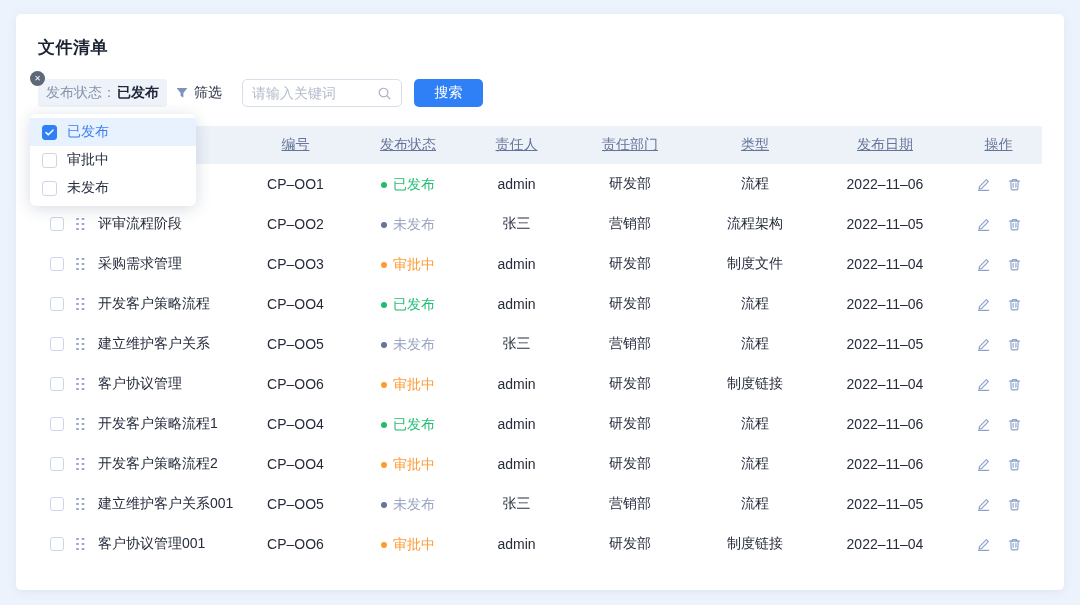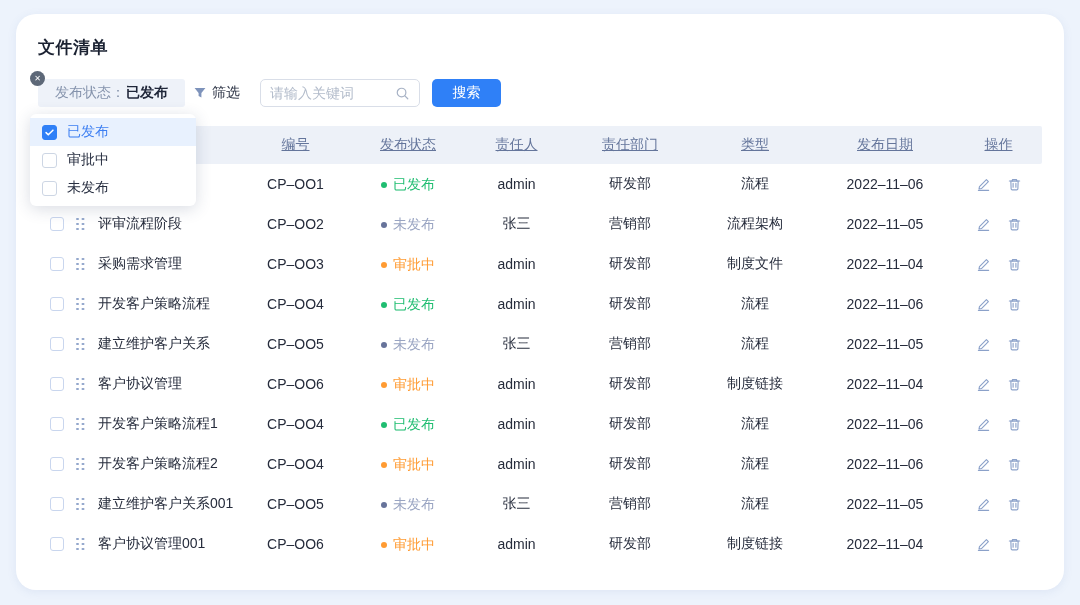--- a/index.html
+++ b/index.html
@@ -27,31 +27,31 @@
   }
   *{margin:0;padding:0;box-sizing:border-box;}
   html,body{width:1080px;height:605px;overflow:hidden;}
   body{
     background:var(--page-bg);
     font-family:"Liberation Sans","DejaVu Sans",sans-serif;
     position:relative;
   }
   .card{
     position:absolute;left:16px;top:14px;right:16px;bottom:15px;
-    background:var(--card-bg);border-radius:20px;
+    background:var(--card-bg);border-radius:5px;
     box-shadow:0 2px 10px rgba(86,120,180,.10);
     padding:22px;
   }
   .page-title{font-size:17px;font-weight:700;color:#1b2232;letter-spacing:.5px;}
   
   .toolbar{display:flex;align-items:center;margin-top:20px;position:relative;height:28px;}
   .chip-wrap{position:relative;z-index:20;}
   .chip{
     position:relative;display:flex;align-items:center;height:28px;
-    background:var(--chip-bg);border-radius:3px;padding:0 17px;font-size:14px;cursor:pointer;
+    background:var(--chip-bg);border-radius:3px;padding:0 8px;font-size:14px;cursor:pointer;
   }
   .chip-label{color:var(--text-gray);}
   .chip-value{color:#20273a;font-weight:600;margin-left:1px;}
   .chip-close{
     position:absolute;left:-8px;top:-8px;width:15px;height:15px;border-radius:50%;
     background:var(--close-badge);color:#fff;font-size:8px;line-height:1;
     display:flex;align-items:center;justify-content:center;cursor:pointer;z-index:22;
   }
   .filter-btn{display:flex;align-items:center;gap:5px;margin-left:8px;font-size:14px;color:#272e40;cursor:pointer;}
   .filter-btn svg{color:var(--funnel);}

